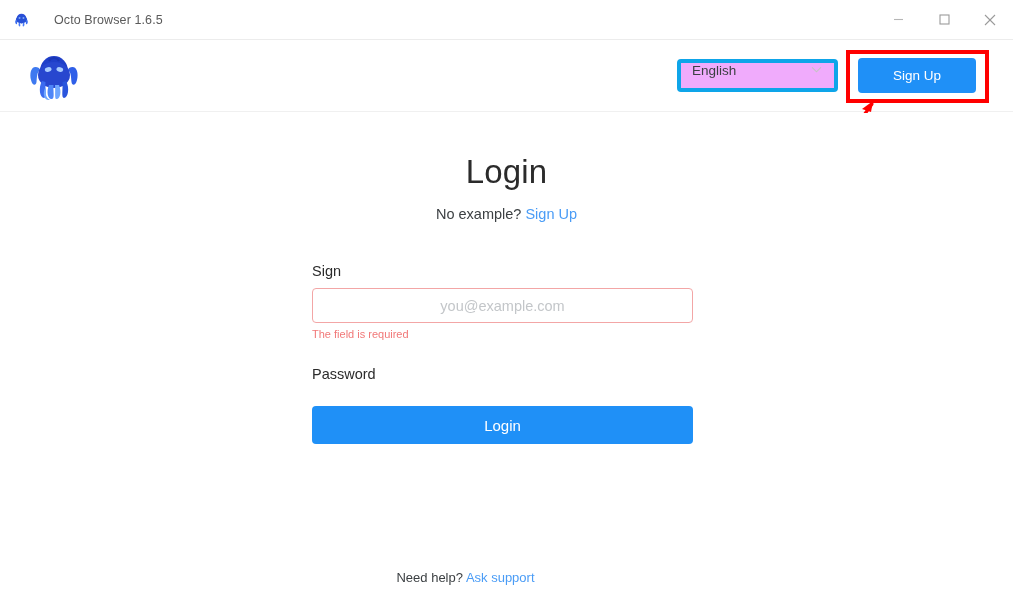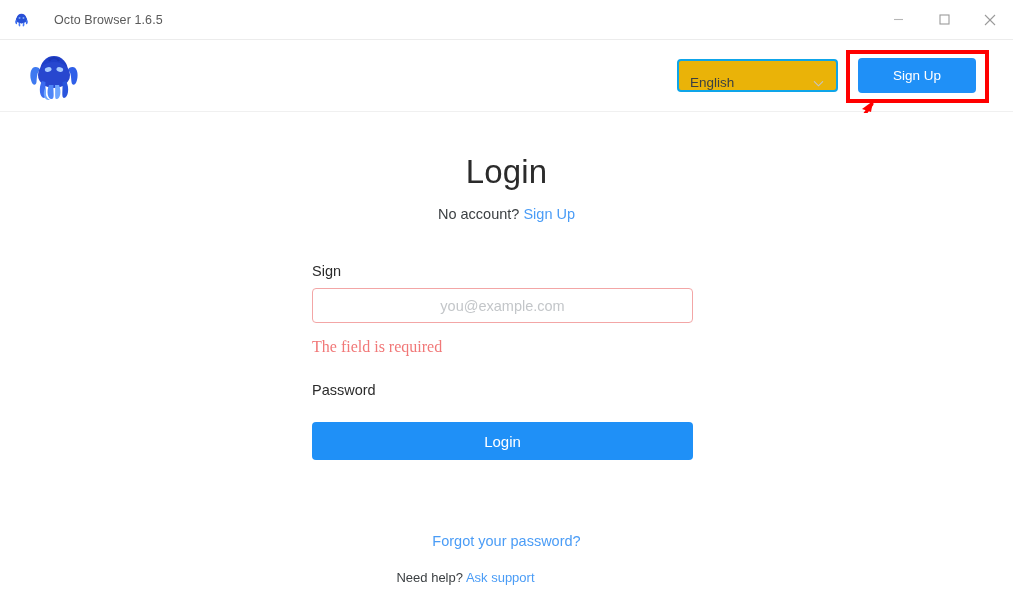--- a/index.html
+++ b/index.html
@@ -82,25 +82,25 @@
     height: 55px;
   }
   .logo svg { display: block; }
 
   .lang-select {
     position: absolute;
     left: 677px;
     top: 19px;
     width: 161px;
     height: 33px;
-    border: 2px solid #0ea5e9;
+    border: 4px solid #0ea5e9;
     border-radius: 4px;
-    background: #eab308;
-    display: flex;
-    align-items: flex-end;
+    background: #f0abfc;
+    display: flex;
+    align-items: flex-start;
     padding: 0 11px;
     cursor: pointer;
   }
   .lang-label {
     font-size: 13.5px;
     color: #3c4043;
     flex: 1;
   }
   .chev {
     width: 13px;
@@ -212,25 +212,24 @@
     font-family: "Liberation Sans", sans-serif;
     color: #3c4043;
     background: #ffffff;
     outline: none;
     text-align: center;
   }
   .text-input::placeholder { color: #c3c6c9; }
   .text-input.error { border-color: #f3a6a6; }
 
   .error-msg {
-    margin-top: 15px;
-    font-size: 16px;
+    margin-top: 5px;
+    font-size: 11px;
     color: #f17878;
     display: block;
-    font-family: Liberation Serif, serif;
   }
 
   .pw-toggle {
     position: absolute;
     right: 10px;
     top: 8px;
     width: 19px;
     height: 19px;
     cursor: pointer;
     display: flex;
@@ -354,42 +353,39 @@
       <line x1="13" y1="70" x2="57" y2="9" stroke="#ff0000" stroke-width="3.2" stroke-linecap="round"></line>
       <path d="M58 6 L47 14 L56 17 Z" fill="#ff0000"></path>
     </svg>
   </div>
 
   <div class="main">
 
     <div class="page-title">Login</div>
 
     <div class="subline">
-      <span>No account?</span>
+      <span>No example?</span>
       <a class="link">Sign Up</a>
     </div>
 
     <div class="form">
 
       <label class="field-label">Sign</label>
       <div class="input-wrap">
         <input class="text-input error" type="text" placeholder="you@example.com" style="">
       </div>
       <span class="error-msg">The field is required</span>
 
       <div class="gap-lg"></div>
 
       <label class="field-label">Password</label>
 
       <button class="login-btn">Login</button>
     </div>
 
-    <div class="forgot">
-      <a class="link">Forgot your password?</a>
-    </div>
 
     <div class="support">
       <span>Need help?</span>
       <a class="link">Ask support</a>
     </div>
 
   </div>
 </div>
 
 </body></html>

